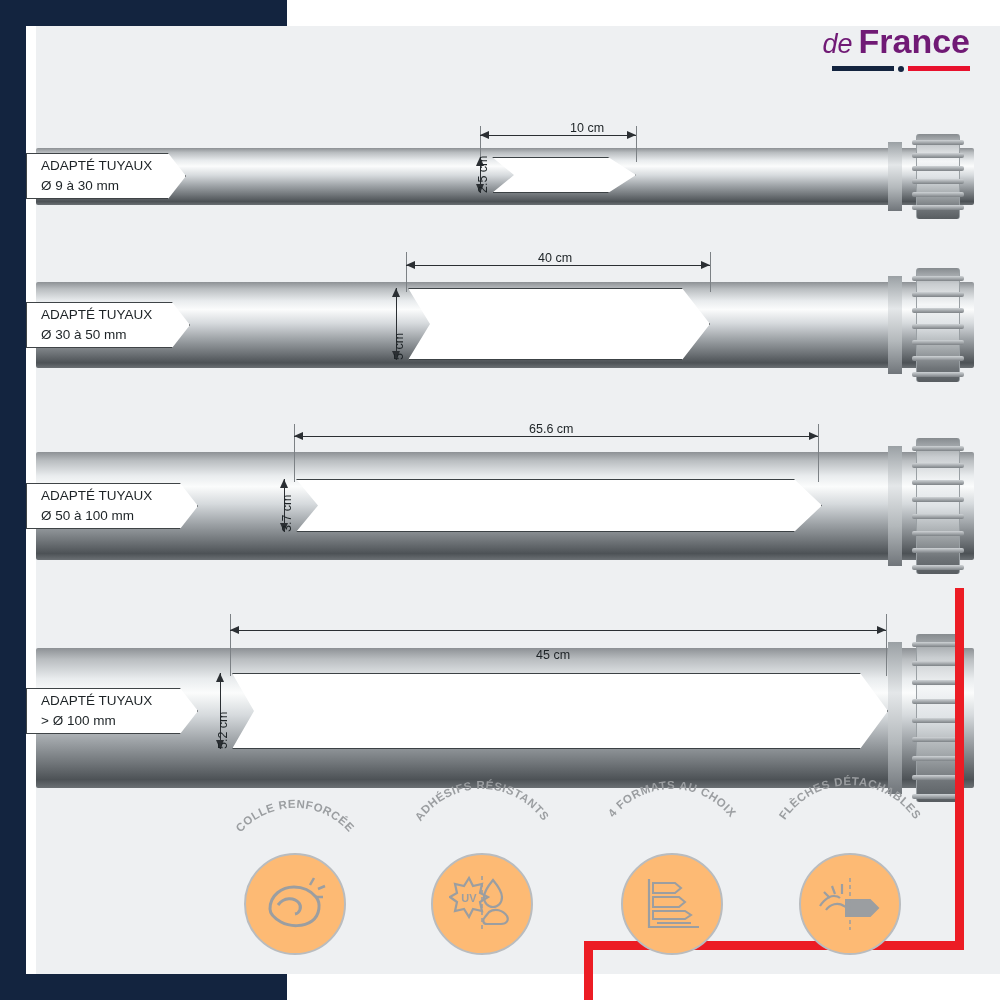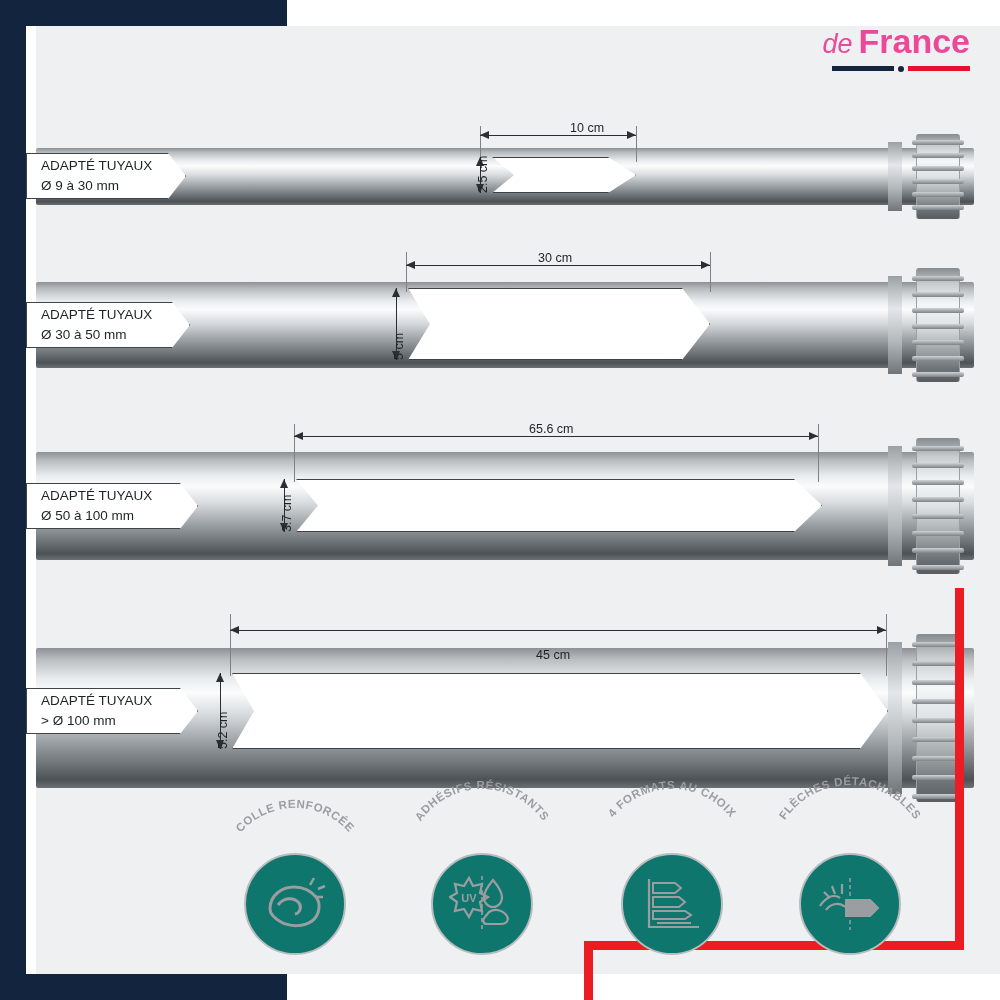--- a/index.html
+++ b/index.html
@@ -17,21 +17,21 @@
   .navy-bottom{position:absolute;left:0;bottom:0;width:287px;height:26px;background:#13243f;}
   .navy-bl{position:absolute;left:0;bottom:0;width:26px;height:30px;background:#13243f;}
 
   
   .panel{position:absolute;left:26px;top:26px;width:974px;height:948px;background:#eef0f2;}
   .white-strip-left{position:absolute;left:26px;top:26px;width:10px;height:948px;background:#ffffff;}
 
   
   .logo{position:absolute;right:30px;top:24px;width:230px;text-align:right;}
   .logo .l1{font-size:37px;font-weight:bold;color:#13243f;letter-spacing:.5px;line-height:1.05;}
-  .logo .l2{font-size:34px;font-weight:bold;color:#ec4899;line-height:1.05;}
+  .logo .l2{font-size:34px;font-weight:bold;color:#701a75;line-height:1.05;}
   .logo .l2 .it{font-style:italic;font-weight:normal;font-size:27px;margin-right:6px;}
   .logo .flag{margin-top:6px;display:flex;justify-content:flex-end;align-items:center;gap:4px;}
   .logo .flag i{display:block;height:5px;width:62px;}
   .logo .flag .b{background:#13243f;}
   .logo .flag .r{background:#e8112d;}
   .logo .flag .dot{width:6px;height:6px;border-radius:50%;background:#13243f;}
 
   
   .pipe{position:absolute;left:36px;}
   .pipe .tube{
@@ -72,21 +72,21 @@
   .dim-label{position:absolute;font-size:12.5px;color:#1d2326;white-space:nowrap;}
   .dim-label.vert{transform:rotate(-90deg);transform-origin:left top;}
 
   
   .red-v{position:absolute;background:#ec1c24;}
 
   
   .badges{position:absolute;left:130px;top:795px;width:760px;height:150px;}
   .badge{position:absolute;width:160px;text-align:center;}
   .badge .circle{width:98px;height:98px;border-radius:50%;border:2px solid #b9bcbf;margin:0 auto;
-                 display:flex;align-items:center;justify-content:center;background:#0f766e;}
+                 display:flex;align-items:center;justify-content:center;background:#fdba74;}
   .badge .arc-text{position:absolute;left:0;top:0;width:160px;height:60px;}
   .badge .arc-text svg{overflow:visible;}
   .arc-txt{font-size:11.5px;fill:#9b9ea1;font-weight:bold;letter-spacing:.6px;font-family:"Liberation Sans",sans-serif;}
 </style>
 </head>
 <body>
 
 <div id="page">
 
   <div class="panel"></div>
@@ -149,21 +149,21 @@
   <div class="tag" style="left:26px;top:302px;width:164px;height:46px;">
     <div class="txt">
       <div>ADAPTÉ TUYAUX</div>
       <div>Ø 30 à 50 mm</div>
     </div>
   </div>
   <div class="sticker both" style="left:408px;top:288px;width:302px;height:72px;"></div>
   <div class="ext" style="left:406px;top:252px;height:40px;"></div>
   <div class="ext" style="left:710px;top:252px;height:40px;"></div>
   <div class="dim-h" style="left:406px;top:265px;width:304px;"></div>
-  <div class="dim-label" style="left:538px;top:251px;">30 cm</div>
+  <div class="dim-label" style="left:538px;top:251px;">40 cm</div>
   <div class="dim-v" style="left:396px;top:288px;height:72px;"></div>
   <div class="dim-label vert" style="left:392px;top:360px;">5 cm</div>
 
   <div class="pipe" style="top:452px;height:108px;width:938px;">
     <div class="tube"></div>
     <div class="flange2" style="right:72px;"></div>
     <div class="flange" style="right:14px;">
       <div class="bolt" style="top:8px;"></div>
       <div class="bolt" style="top:25px;"></div>
       <div class="bolt" style="top:42px;"></div>

